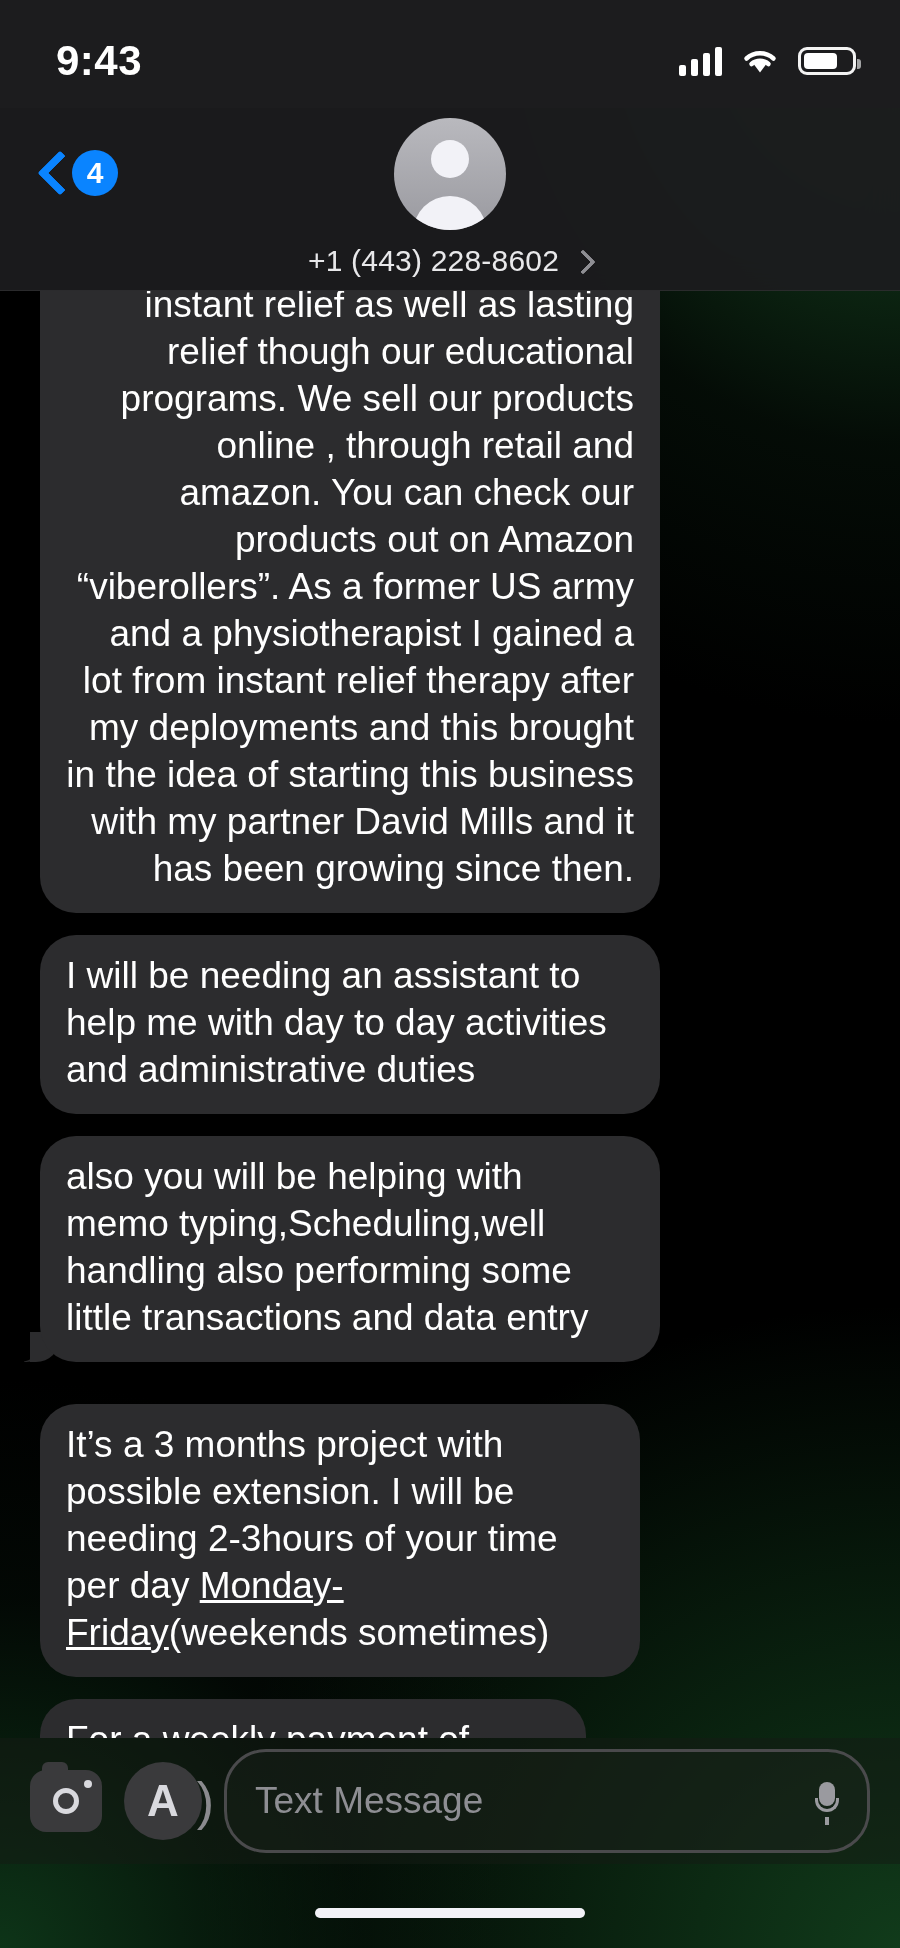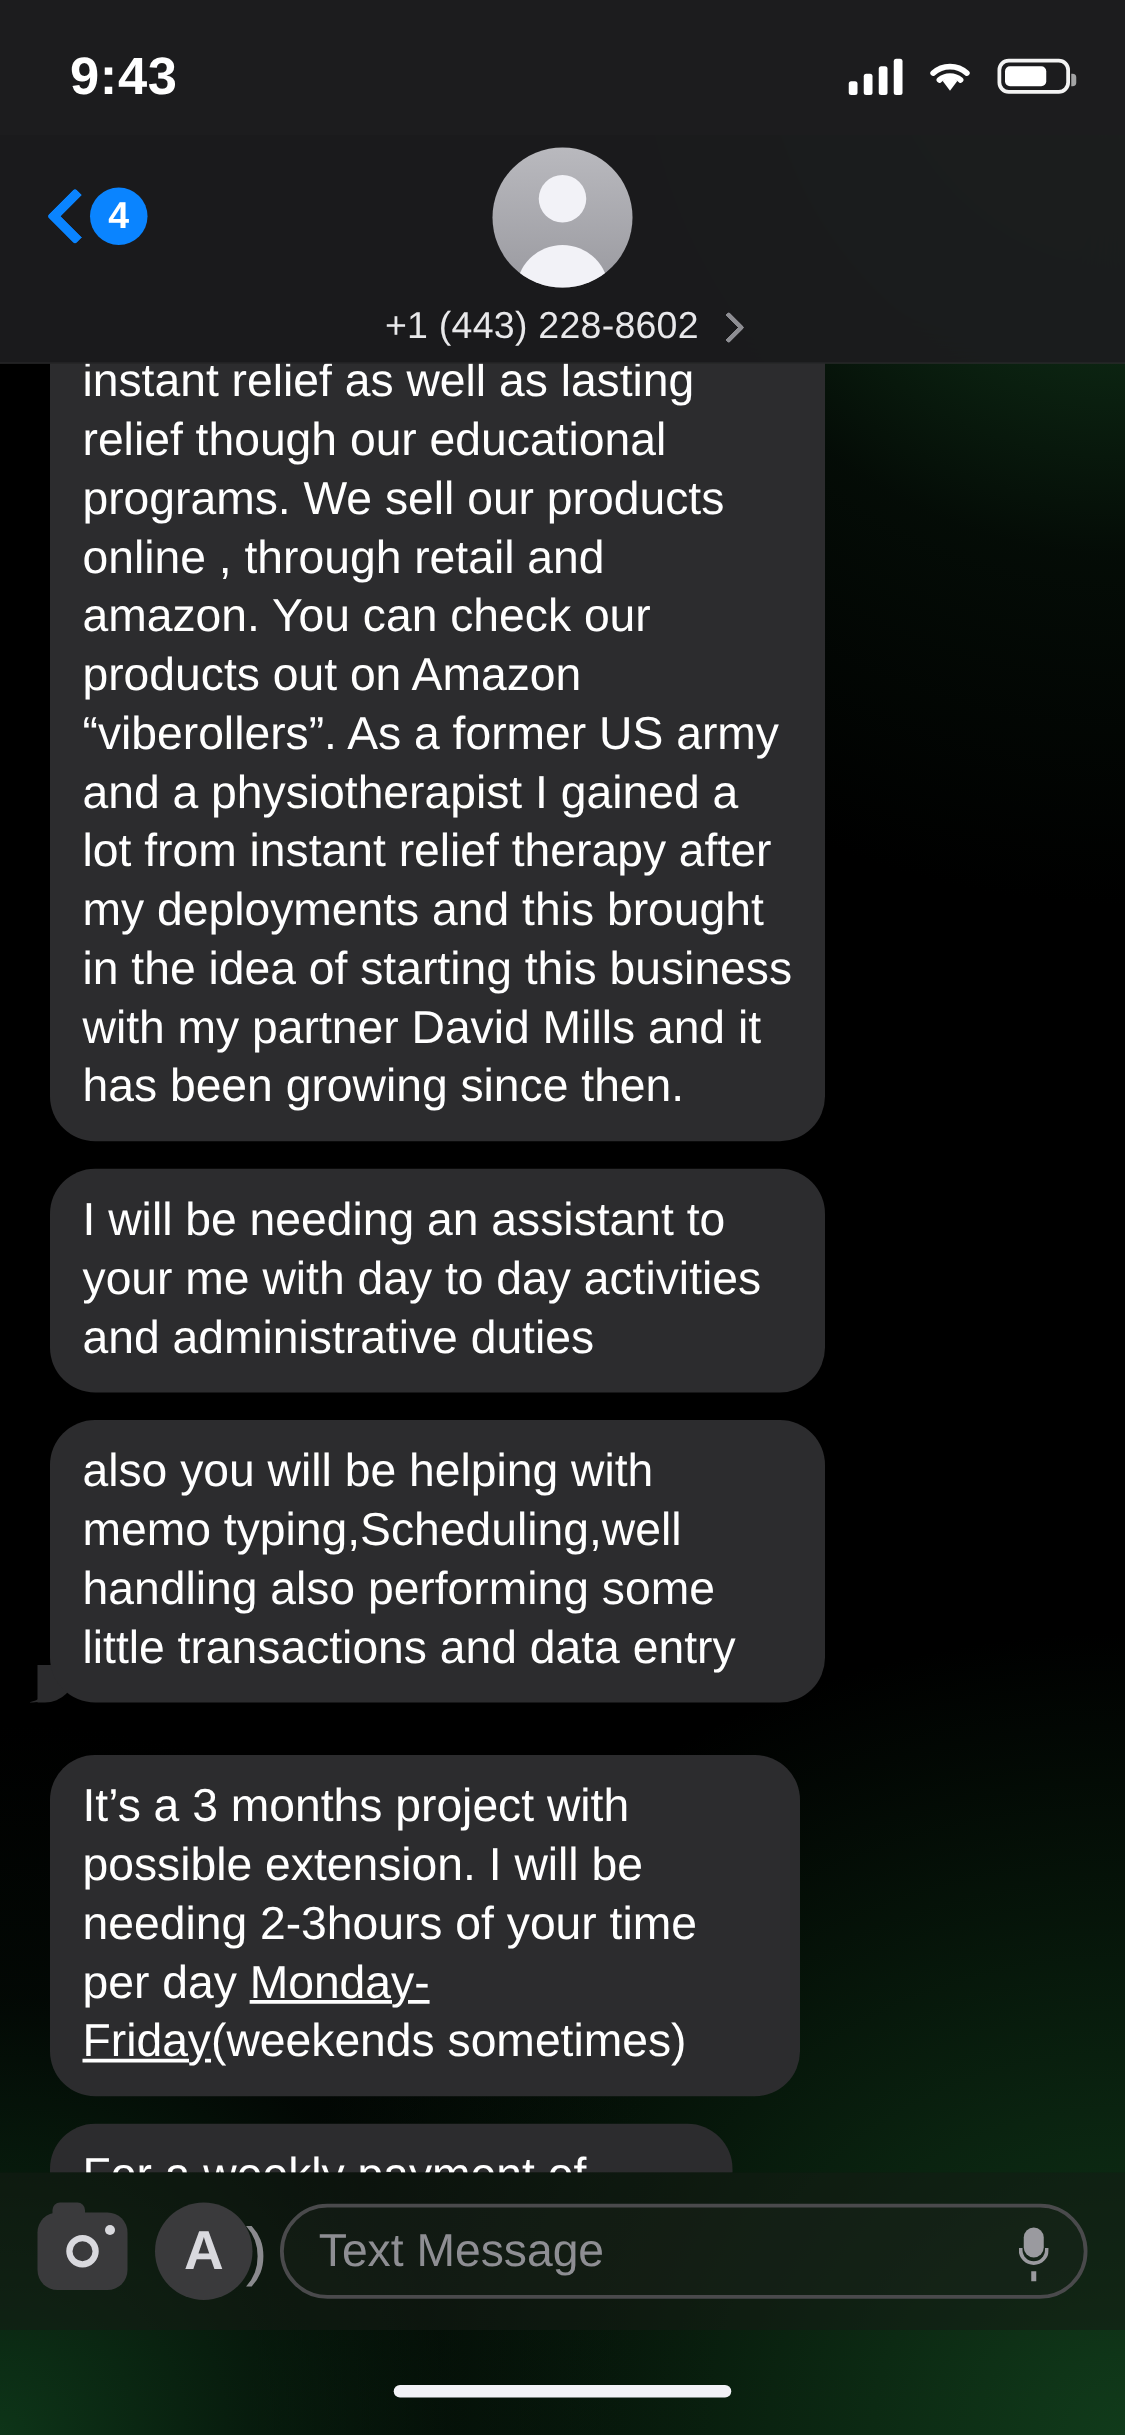--- a/index.html
+++ b/index.html
@@ -230,20 +230,21 @@
     line-height: 1.27;
     box-sizing: border-box;
     position: relative;
     word-wrap: break-word;
   }
   .bubble.clipped-top {
     border-top-left-radius: 0;
     border-top-right-radius: 0;
     margin-top: 0;
     padding-top: 0;
+    text-align: right;
   }
   .bubble.tail::after {
     content: "";
     position: absolute;
     left: -10px;
     bottom: 0;
     width: 30px;
     height: 30px;
     background: #2c2c2e;
     border-bottom-right-radius: 24px;
@@ -325,21 +326,21 @@
     position: absolute;
     right: -12px;
     top: 50%;
     transform: translateY(-50%);
     font-size: 52px;
     color: #8a8a8e;
     font-weight: 400;
   }
   .msg-field {
     flex: 1 1 auto;
-    height: 76px;
+    height: 104px;
     border-radius: 42px;
     border: 3px solid #4a4a4c;
     background: rgba(30,36,30,0.35);
     display: flex;
     align-items: center;
     padding: 0 28px;
     box-sizing: border-box;
     justify-content: space-between;
   }
   .msg-placeholder {
@@ -430,21 +431,21 @@
     </div>
   </div>
 
   <div class="thread">
 
     <div class="bubble-row incoming first-row">
       <div class="bubble clipped-top" style="width:620px;">instant relief as well as lasting relief though our educational programs. We sell our products online , through retail and amazon.  You can check our products out on Amazon “viberollers”. As a former US army and a physiotherapist I gained a lot from instant relief therapy after my deployments and this brought in the idea of starting this business with my partner David Mills and it has been growing since then.</div>
     </div>
 
     <div class="bubble-row incoming">
-      <div class="bubble" style="width:634px;">I will be needing an assistant to your me with day to day activities and administrative duties</div>
+      <div class="bubble" style="width:634px;">I will be needing an assistant to help me with day to day activities and administrative duties</div>
     </div>
 
     <div class="bubble-row incoming">
       <div class="bubble tail" style="width:620px;">also you will be helping with memo typing,Scheduling,well handling also performing some little transactions and data entry</div>
     </div>
 
     <div class="bubble-row incoming" style="margin-top:42px;">
       <div class="bubble" style="width:600px;">
         <span>It’s a 3 months project with possible extension. I will be needing 2-3hours of your time per day </span><span class="underline">Monday-Friday</span><span>(weekends sometimes)</span>
       </div>

